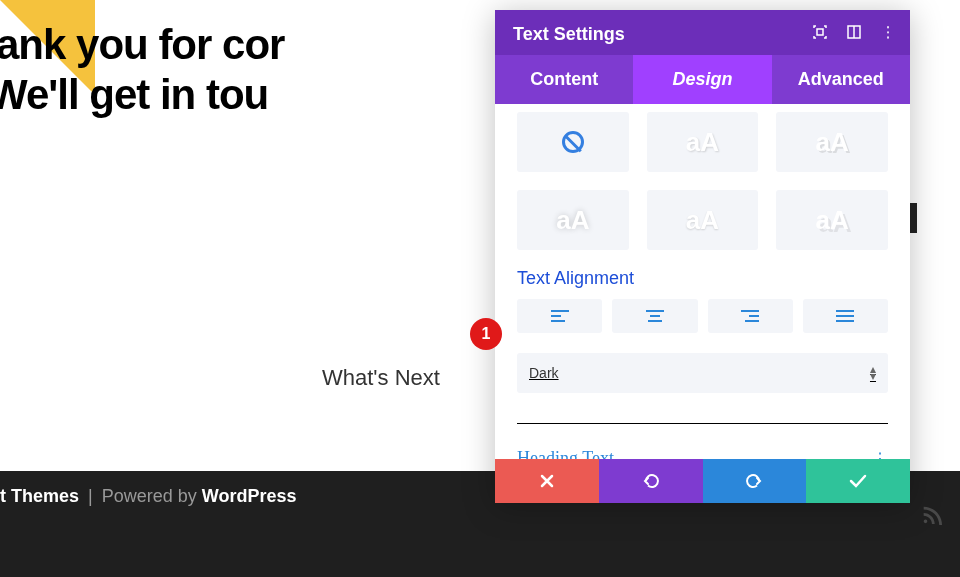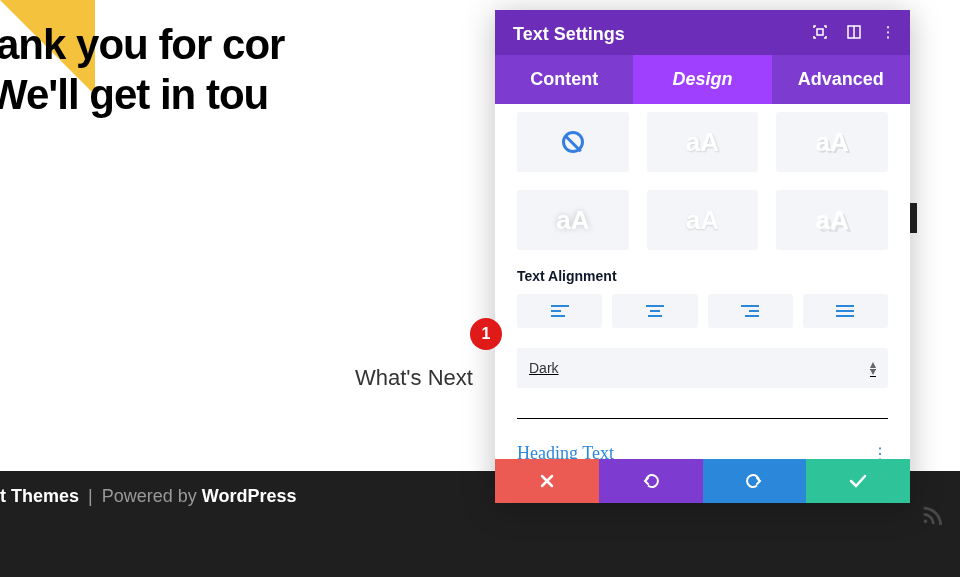--- a/index.html
+++ b/index.html
@@ -4,21 +4,21 @@
   <style>
     * { margin: 0; padding: 0; box-sizing: border-box; }
     body { font-family: -apple-system, BlinkMacSystemFont, 'Segoe UI', Arial, sans-serif; width: 960px; height: 577px; overflow: hidden; position: relative; background: #fff; }
     
     .yellow-triangle { position: absolute; top: 0; left: 0; width: 0; height: 0; border-left: 95px solid transparent; border-top: 95px solid #f5c23d; }
     
     .main-heading { position: absolute; top: 20px; left: 0; font-size: 42px; font-weight: 800; color: #000; line-height: 1.2; letter-spacing: -1px; }
     .main-heading .line1 { margin-left: -4px; }
     .main-heading .line2 { margin-left: -12px; }
     
-    .whats-next { position: absolute; top: 365px; left: 355px; font-size: 22px; color: #333; }
+    .whats-next { position: absolute; top: 365px; left: 322px; font-size: 22px; color: #333; }
     
     .footer { position: absolute; bottom: 0; left: 0; width: 100%; height: 106px; background: #1f1f1f; color: #999; display: flex; align-items: center; padding-left: 0; font-size: 18px; padding-top: 0; }
     .footer-text { margin-top: -56px; }
     .footer a { color: #fff; font-weight: 600; }
     .footer .sep { margin: 0 4px; }
     
     .rss-icon { position: absolute; right: 18px; bottom: 52px; width: 22px; height: 22px; opacity: 0.4; }
     
     .dark-handle { position: absolute; right: 43px; top: 203px; width: 8px; height: 30px; background: #222; }
     
@@ -41,21 +41,21 @@
     .shadow-cell { height: 60px; background: #f3f5f9; border-radius: 3px; display: flex; align-items: center; justify-content: center; cursor: pointer; }
     .shadow-cell .aa { font-size: 26px; font-weight: 800; color: #fff; position: relative; }
     .shadow-cell.s1 .aa { text-shadow: 1px 1px 2px rgba(0,0,0,0.15); }
     .shadow-cell.s2 .aa { text-shadow: 2px 2px 0 rgba(0,0,0,0.1); }
     .shadow-cell.s3 .aa { text-shadow: 0 0 6px rgba(0,0,0,0.2); }
     .shadow-cell.s4 .aa { text-shadow: 0 1px 2px rgba(0,0,0,0.15); }
     .shadow-cell.s5 .aa { text-shadow: 3px 3px 0 rgba(0,0,0,0.08); }
     .no-icon { width: 22px; height: 22px; border: 3px solid #347fe0; border-radius: 50%; position: relative; }
     .no-icon::after { content: ''; position: absolute; width: 22px; height: 3px; background: #347fe0; transform: rotate(45deg); top: 7.5px; left: -3px; }
     
-    .field-label { font-size: 14px; color: #0f172a; font-weight: 700; margin-bottom: 10px; }
+    .field-label { font-size: 18px; color: #1d4ed8; font-weight: 400; margin-bottom: 10px; }
     
     .align-row { display: flex; gap: 10px; margin-bottom: 20px; }
     .align-btn { flex: 1; height: 34px; background: #f3f5f9; border-radius: 3px; display: flex; align-items: center; justify-content: center; cursor: pointer; }
     .align-btn svg { width: 18px; height: 14px; }
     
     .select-wrap { position: relative; margin-bottom: 30px; text-decoration: underline; }
     .select-box { width: 100%; height: 40px; background: #f3f5f9; border: none; border-radius: 3px; padding: 0 12px; font-size: 14px; color: #333; cursor: pointer; display: flex; align-items: center; justify-content: space-between; }
     .select-arrows { font-size: 12px; color: #666; line-height: 0.6; }
     
     .heading-row { display: flex; align-items: center; justify-content: space-between; padding: 24px 0 12px; border-top: 1px solid #000000; font-family: Liberation Serif, serif; }

